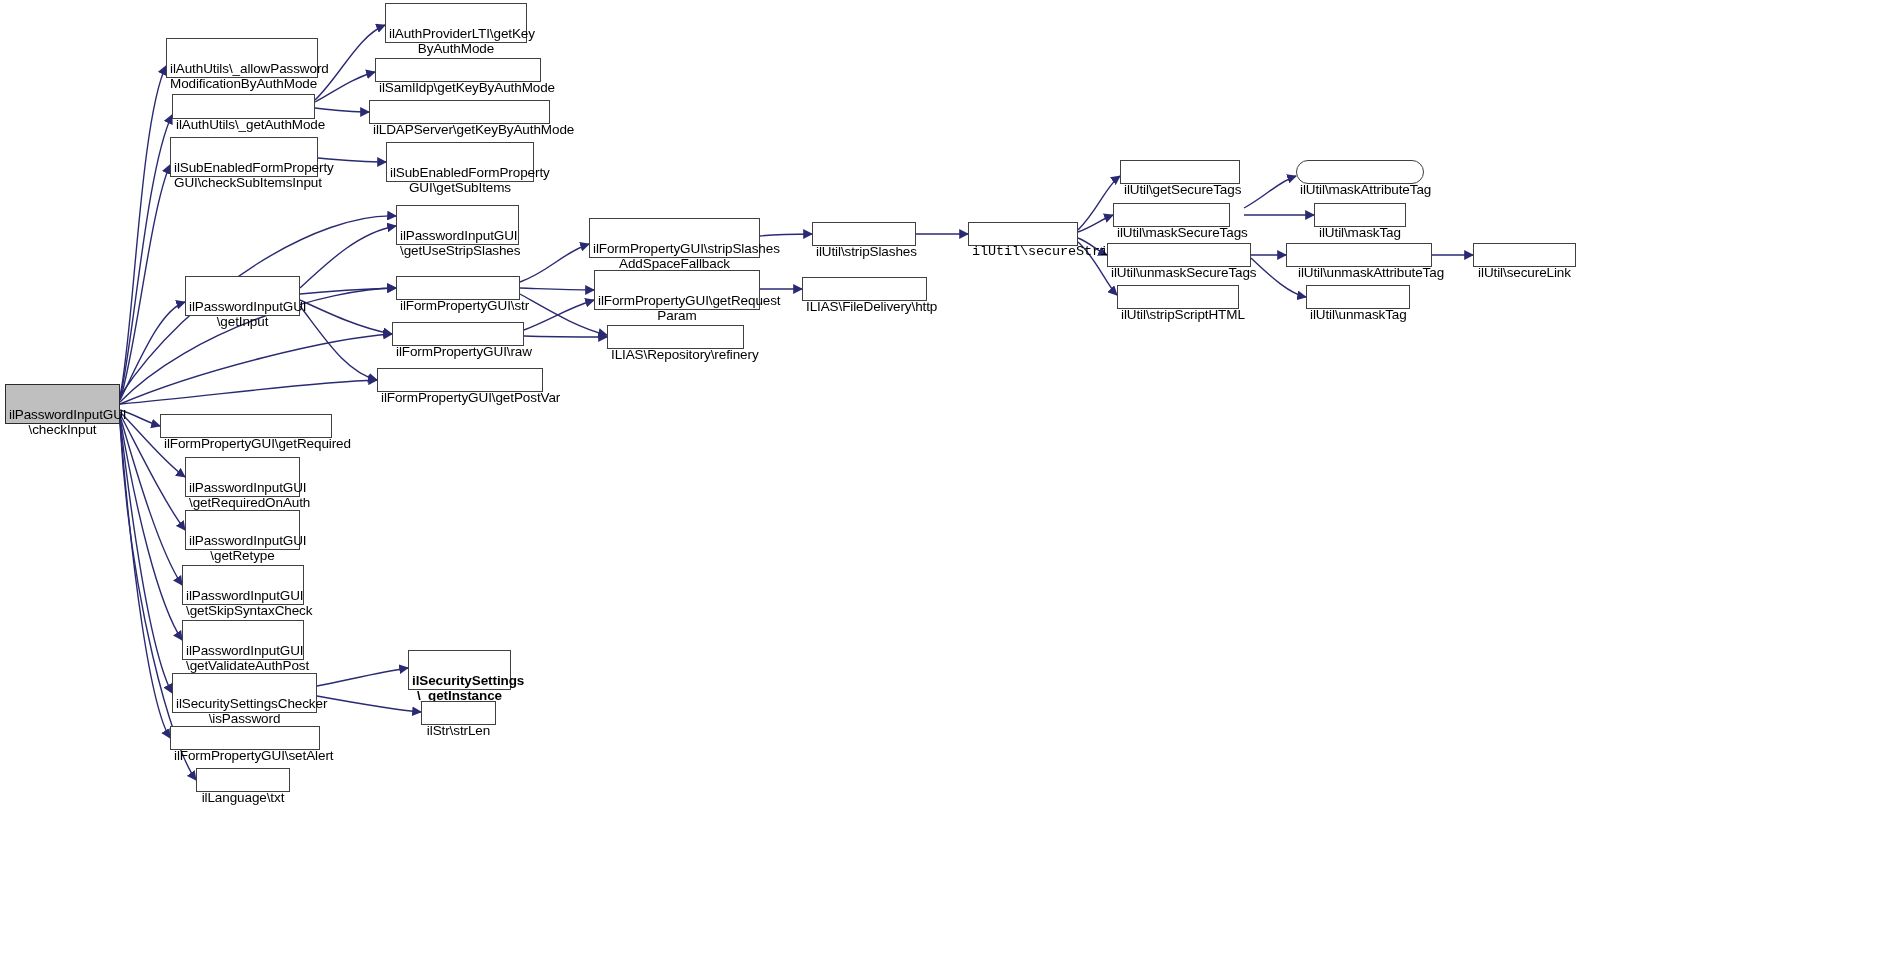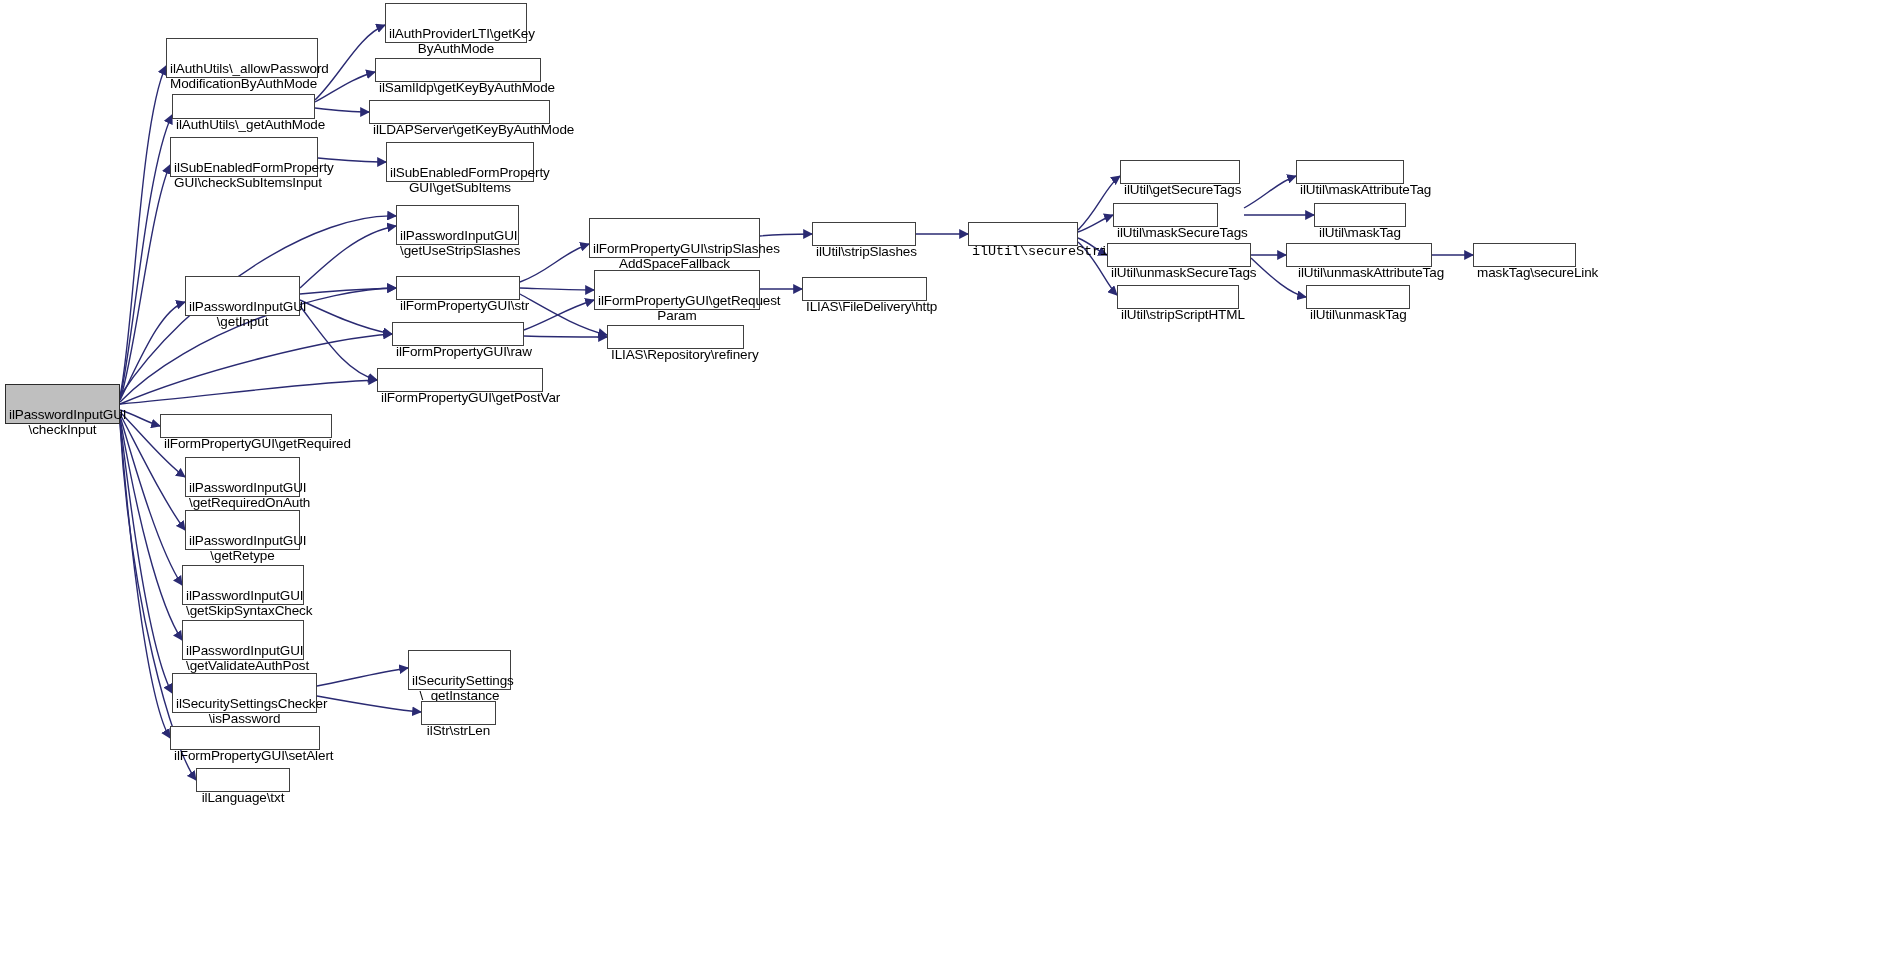--- a/index.html
+++ b/index.html
@@ -134,34 +134,34 @@
 ByAuthMode</span></div>
       <div class="node" style="left: 375px; top: 58px; width: 166px; height: 24px;"><span class="node-label">ilSamlIdp\getKeyByAuthMode</span></div>
       <div class="node" style="left: 369px; top: 100px; width: 181px; height: 24px;"><span class="node-label">ilLDAPServer\getKeyByAuthMode</span></div>
       <div class="node" style="left: 386px; top: 142px; width: 148px; height: 40px;"><span class="node-label">ilSubEnabledFormProperty
 GUI\getSubItems</span></div>
       <div class="node" style="left: 396px; top: 205px; width: 123px; height: 40px;"><span class="node-label">ilPasswordInputGUI
 \getUseStripSlashes</span></div>
       <div class="node" style="left: 396px; top: 276px; width: 124px; height: 24px;"><span class="node-label">ilFormPropertyGUI\str</span></div>
       <div class="node" style="left: 392px; top: 322px; width: 132px; height: 24px;"><span class="node-label">ilFormPropertyGUI\raw</span></div>
       <div class="node" style="left: 377px; top: 368px; width: 166px; height: 24px;"><span class="node-label">ilFormPropertyGUI\getPostVar</span></div>
-      <div class="node" style="left: 408px; top: 650px; width: 103px; height: 40px;"><span class="node-label">ilSecuritySettings
+      <div class="node" style="left: 408px; top: 650px; width: 103px; height: 40px; font-weight: bold;"><span class="node-label">ilSecuritySettings
 \_getInstance</span></div>
       <div class="node" style="left: 421px; top: 701px; width: 75px; height: 24px;"><span class="node-label">ilStr\strLen</span></div>
       <div class="node" style="left: 589px; top: 218px; width: 171px; height: 40px;"><span class="node-label">ilFormPropertyGUI\stripSlashes
 AddSpaceFallback</span></div>
       <div class="node" style="left: 594px; top: 270px; width: 166px; height: 40px;"><span class="node-label">ilFormPropertyGUI\getRequest
 Param</span></div>
       <div class="node" style="left: 607px; top: 325px; width: 137px; height: 24px;"><span class="node-label">ILIAS\Repository\refinery</span></div>
       <div class="node" style="left: 812px; top: 222px; width: 104px; height: 24px;"><span class="node-label">ilUtil\stripSlashes</span></div>
       <div class="node" style="left: 802px; top: 277px; width: 125px; height: 24px;"><span class="node-label">ILIAS\FileDelivery\http</span></div>
       <div class="node" style="left: 968px; top: 222px; width: 110px; height: 24px; font-family: Liberation Mono, monospace;"><span class="node-label">ilUtil\secureString</span></div>
       <div class="node" style="left: 1120px; top: 160px; width: 120px; height: 24px;"><span class="node-label">ilUtil\getSecureTags</span></div>
-      <div class="node" style="left: 1113px; top: 203px; width: 105px; height: 24px; text-align: center;"><span class="node-label">ilUtil\maskSecureTags</span></div>
+      <div class="node" style="left: 1113px; top: 203px; width: 117px; height: 24px; text-align: center;"><span class="node-label">ilUtil\maskSecureTags</span></div>
       <div class="node" style="left: 1107px; top: 243px; width: 144px; height: 24px;"><span class="node-label">ilUtil\unmaskSecureTags</span></div>
       <div class="node" style="left: 1117px; top: 285px; width: 122px; height: 24px;"><span class="node-label">ilUtil\stripScriptHTML</span></div>
-      <div class="node" style="left: 1296px; top: 160px; width: 108px; height: 24px;"><span class="node-label">ilUtil\maskAttributeTag</span></div>
+      <div class="node" style="left: 1296px; top: 160px; width: 128px; height: 24px; border-radius: 12px;"><span class="node-label">ilUtil\maskAttributeTag</span></div>
       <div class="node" style="left: 1314px; top: 203px; width: 92px; height: 24px;"><span class="node-label">ilUtil\maskTag</span></div>
       <div class="node" style="left: 1286px; top: 243px; width: 146px; height: 24px; padding-left: 8px;"><span class="node-label">ilUtil\unmaskAttributeTag</span></div>
       <div class="node" style="left: 1306px; top: 285px; width: 104px; height: 24px;"><span class="node-label">ilUtil\unmaskTag</span></div>
-      <div class="node" style="left: 1473px; top: 243px; width: 103px; height: 24px;"><span class="node-label">maskTag\secureLink</span></div>
+      <div class="node" style="left: 1473px; top: 243px; width: 103px; height: 24px;"><span class="node-label">ilUtil\secureLink</span></div>
     </div>
 </div>
 
 </body></html>

